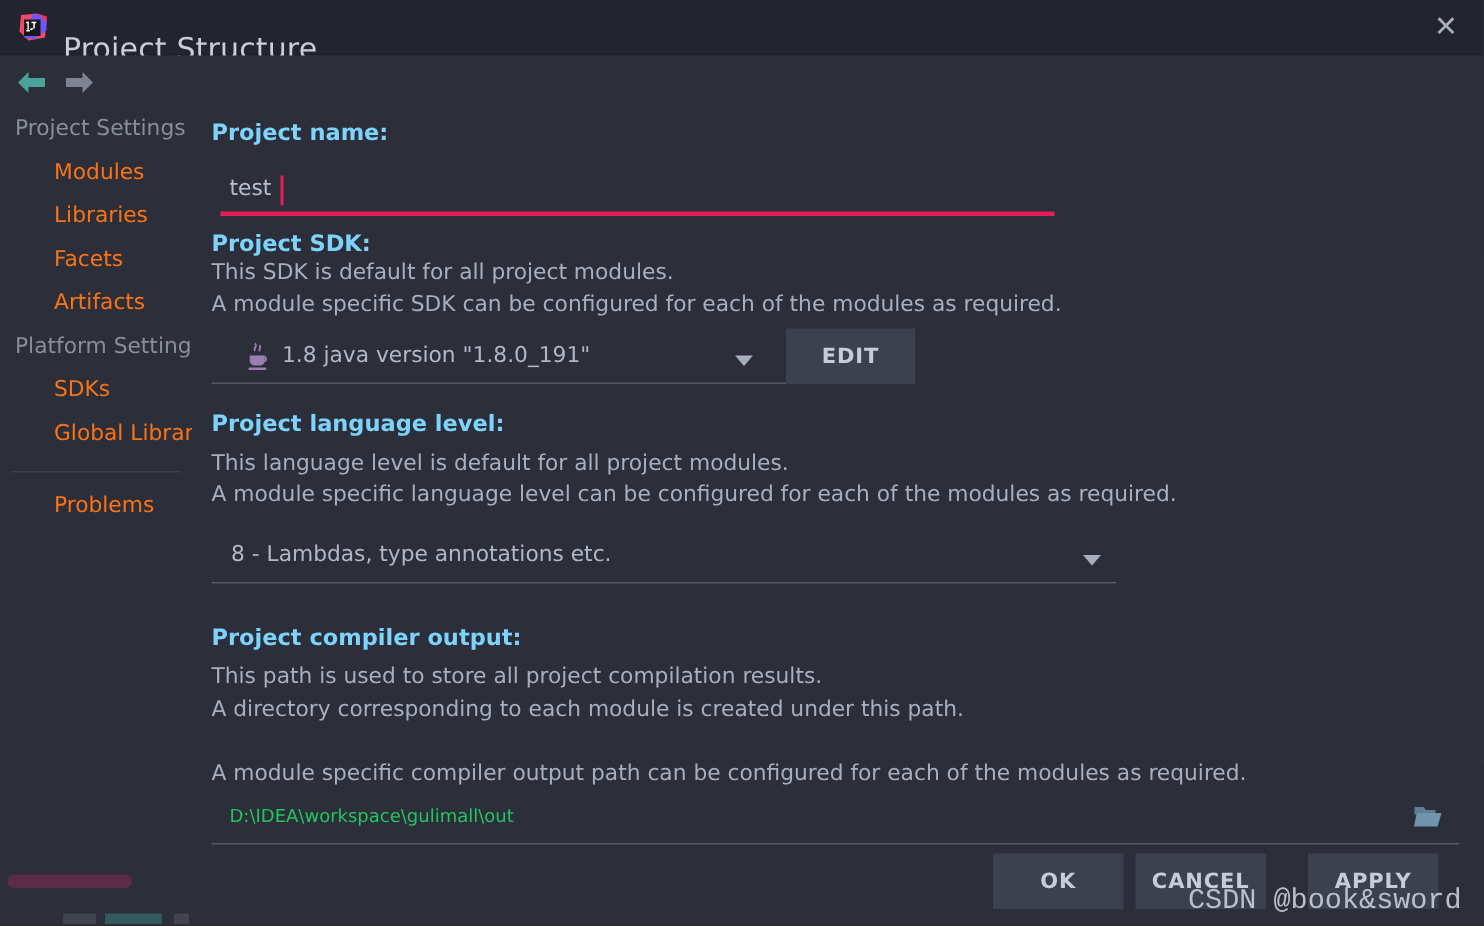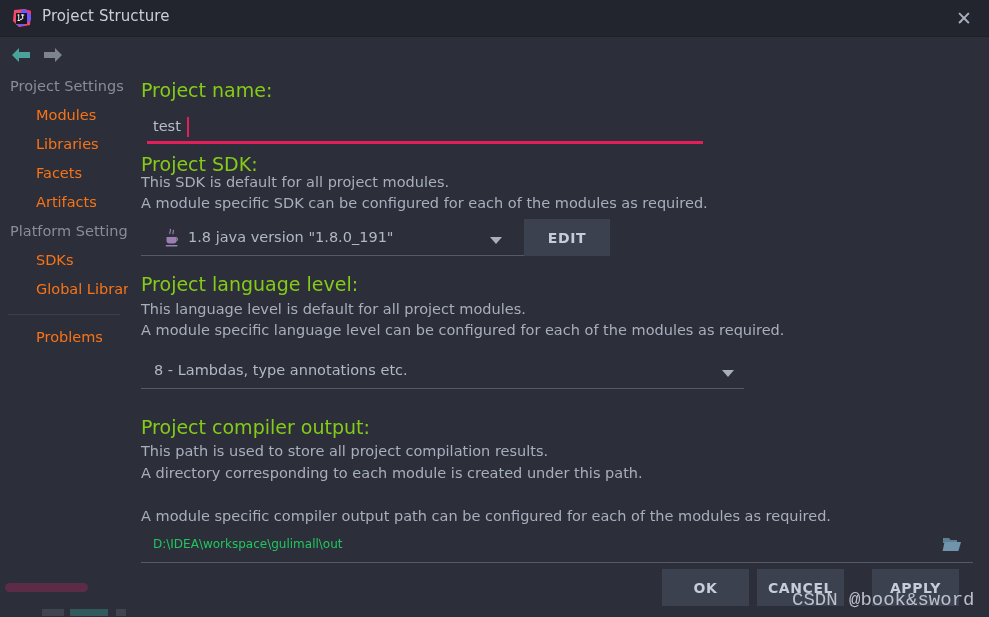--- a/index.html
+++ b/index.html
@@ -31,22 +31,22 @@
     background: #23252e;
     border-bottom: 1px solid #1f2129;
   }
   .titlebar-logo {
     position: absolute;
     left: 12px; top: 8px;
     width: 20px; height: 20px;
   }
   .titlebar-title {
     position: absolute;
-    left: 42px; top: 7px;
-    font-size: 15px;
+    left: 42px; top: 20px;
+    font-size: 20px;
     color: #c9ced8;
     letter-spacing: 0.1px;
     white-space: nowrap;
   }
   .titlebar-close {
     position: absolute;
     right: 14px; top: 7px;
     width: 22px; height: 22px;
     color: #a9b0bd;
     font-size: 19px;
@@ -134,23 +134,23 @@
   
   .main {
     position: absolute;
     left: 128px; top: 37px;
     width: 861px; height: 580px;
     background: #2c2f3a;
     overflow: hidden;
   }
   .label-accent {
     position: absolute;
-    font-size: 19px;
-    font-weight: normal;
-    color: #84cc16;
+    font-size: 15px;
+    font-weight: bold;
+    color: #7dd3fc;
     white-space: nowrap;
   }
   .desc {
     position: absolute;
     font-size: 14.5px;
     color: #a7aebc;
     white-space: nowrap;
   }
 
   

